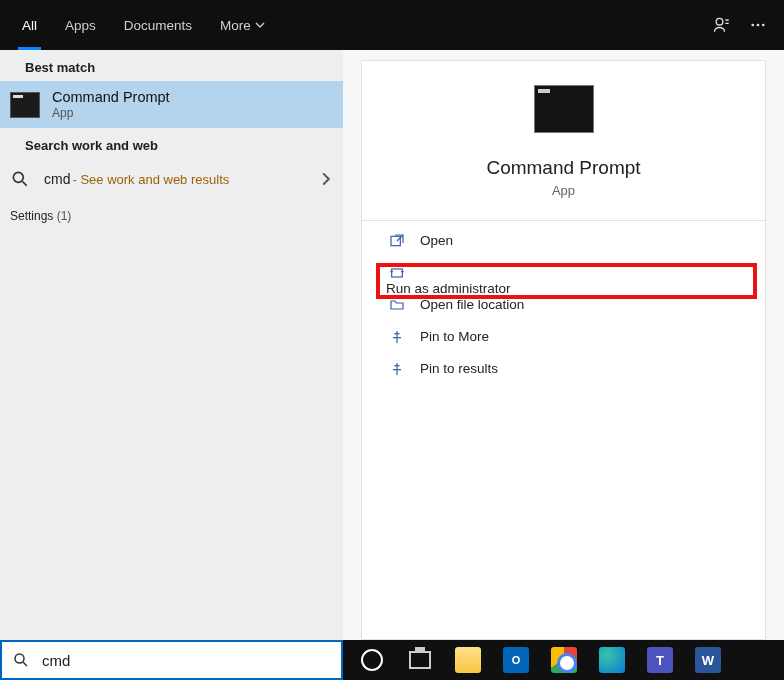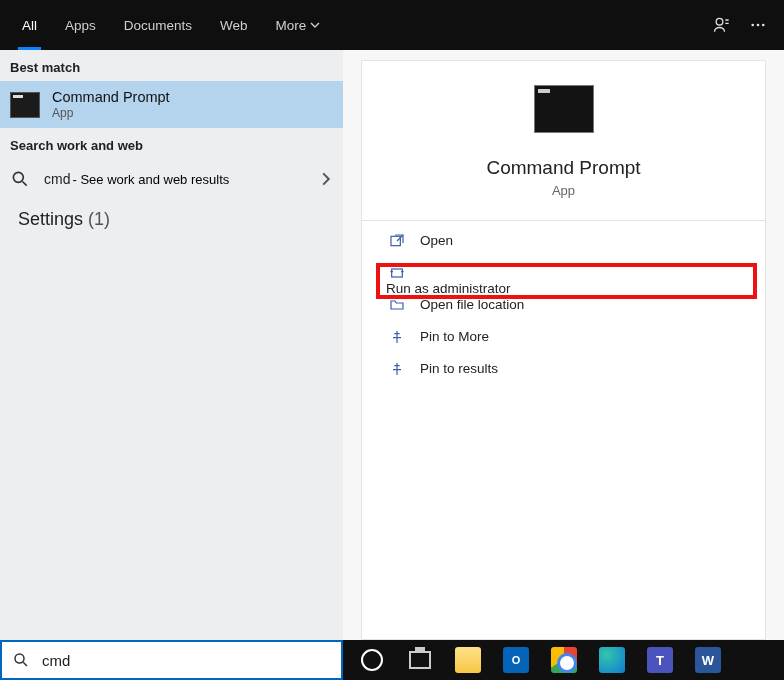--- a/index.html
+++ b/index.html
@@ -12,36 +12,36 @@
   .tabbar .tab.active::after { content:""; position:absolute; bottom:0; left:10px; right:10px; height:3px; background:#0a84ff; }
   .tabbar .more-caret svg { margin-left:4px; }
   .tabbar .spacer { flex:1; }
   .tabbar .icon-btn { width:36px; height:36px; display:flex; align-items:center; justify-content:center; color:#e0e0e0; cursor:pointer; }
 
   
   .main { display:flex; height: calc(100% - 50px - 40px); }
   .left { width: 343px; background:#eceeef; display:flex; flex-direction:column; }
   .right { flex:1; background:#f7f7f7; display:flex; justify-content:center; padding-top:10px; }
 
-  .group-header { padding:10px 10px 6px 10px; font-size:13px; font-weight:600; color:#212121; }
+  .group-header { padding:10px 10px 6px 10px; font-size:13px; font-weight:600; color:#212121;margin-left:15px; }
   .result { display:flex; align-items:center; padding:8px 10px; cursor:pointer; position:relative; }
   .result.selected { background:#b4d4ee; }
   .result .icon-box { width:30px; height:26px; background:#1b1b1b; margin-right:12px; border:1px solid #555; position:relative; }
   .result .icon-box::before { content:""; position:absolute; top:2px; left:2px; width:10px; height:3px; background:#ddd; }
   .result .title { font-size:14.5px; color:#111; }
   .result .subtitle { font-size:12px; color:#555; margin-top:1px; }
   .result .text-col { flex:1; }
 
   .search-ww { display:flex; align-items:center; padding:10px 10px; cursor:pointer; }
   .search-ww .mag { width:20px; height:20px; margin-right:14px; color:#333; }
   .search-ww .query { font-size:14px; color:#222; }
-  .search-ww .hint { font-size:13px; color:#000000; margin-left:2px; }
+  .search-ww .hint { font-size:13px; color:#a16207; margin-left:2px; }
   .search-ww .chev { margin-left:auto; color:#555; }
 
-  .settings-row { padding:10px 18px; font-size:18px; color:#222; }
+  .settings-row { padding:10px 10px; font-size:12px; color:#222; }
   .settings-count { color:#555; }
 
   
   .detail { width: 405px; background:#fff; border:1px solid #e2e2e2; border-radius:1px; padding:24px 0 0 0; }
   .detail-inner { display:flex; flex-direction:column; align-items:center; }
   .cmd-tile { width:60px; height:48px; background:#131313; border:1px solid #777; position:relative; margin-bottom:24px; }
   .cmd-tile::before { content:""; position:absolute; top:3px; left:3px; width:12px; height:4px; background:#ccc; }
   .detail-title { font-size:19px; color:#222; margin-bottom:4px; }
   .detail-sub { font-size:13px; color:#666; margin-bottom:22px; }
   .divider { height:1px; background:#e3e3e3; width:100%; }
@@ -74,21 +74,20 @@
 
   svg { display:block; }
 </style>
 </head>
 <body>
 
 <div class="tabbar">
   <div class="tab active">All</div>
   <div class="tab">Apps</div>
   <div class="tab">Documents</div>
-  <div class="tab">Web</div>
   <div class="tab more-caret">
     <span>More</span>
     <svg width="10" height="10" viewBox="0 0 10 10">
         <path d="M1 3l4 4 4-4" stroke="#ccc" stroke-width="1.4" fill="none"></path>
       </svg>
   </div>
   <div class="spacer"></div>
   <div class="icon-btn">
     <svg width="20" height="20" viewBox="0 0 24 24" fill="none" stroke="#e0e0e0" stroke-width="1.6">
         <circle cx="9" cy="8" r="4"></circle>

